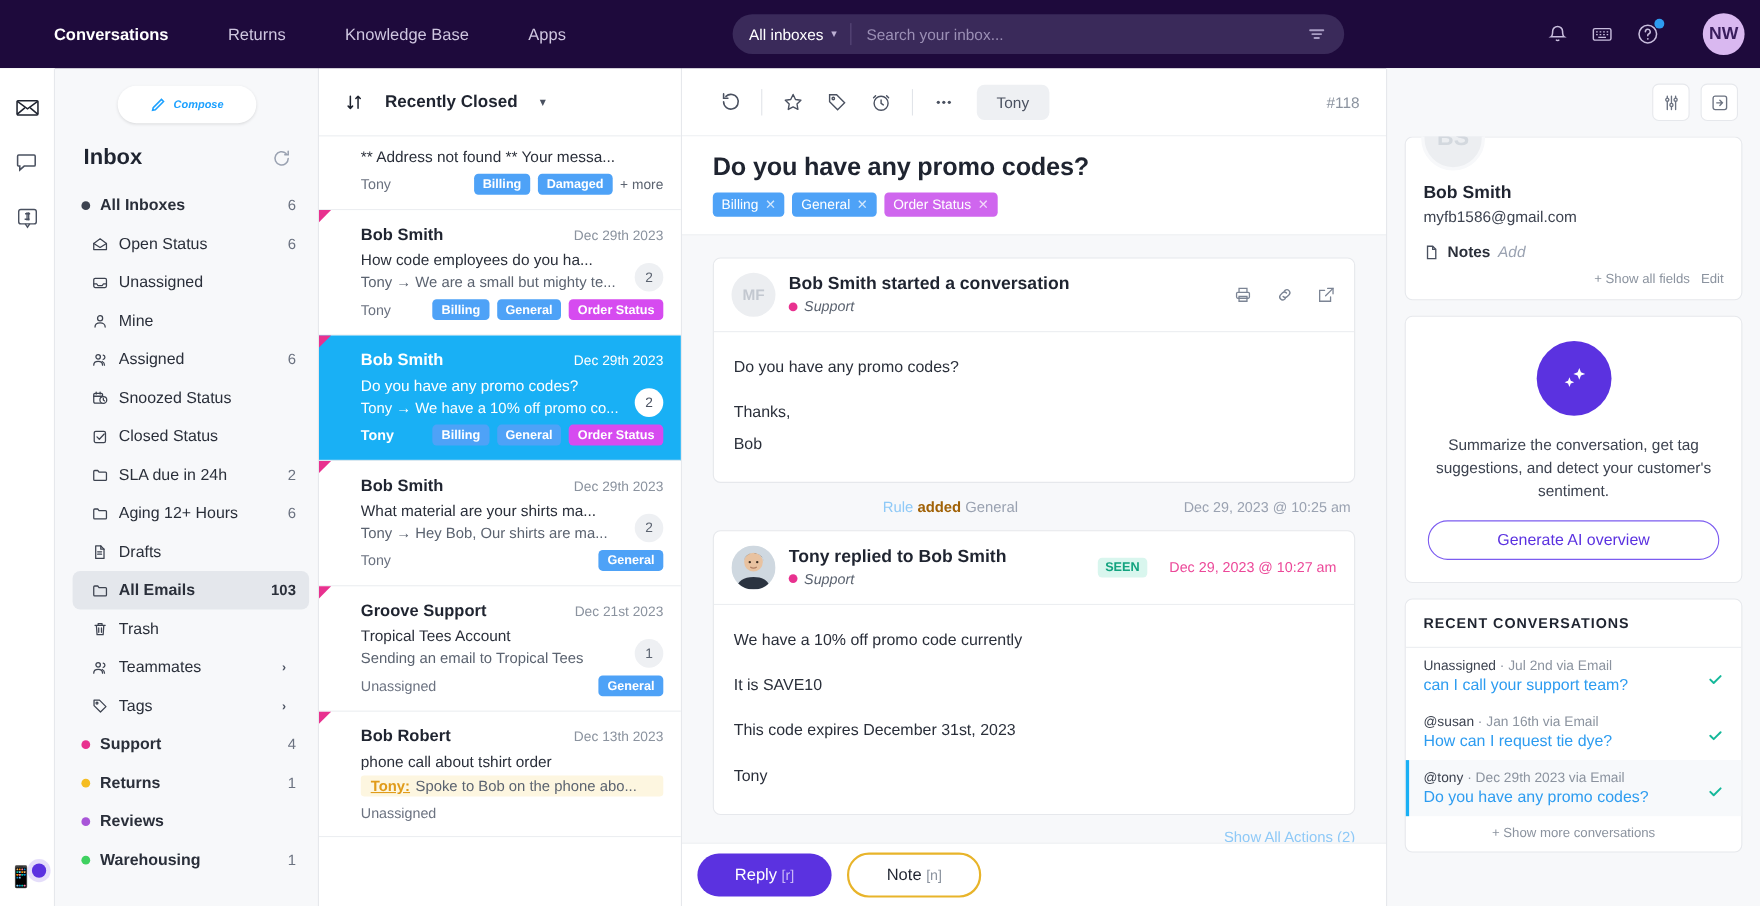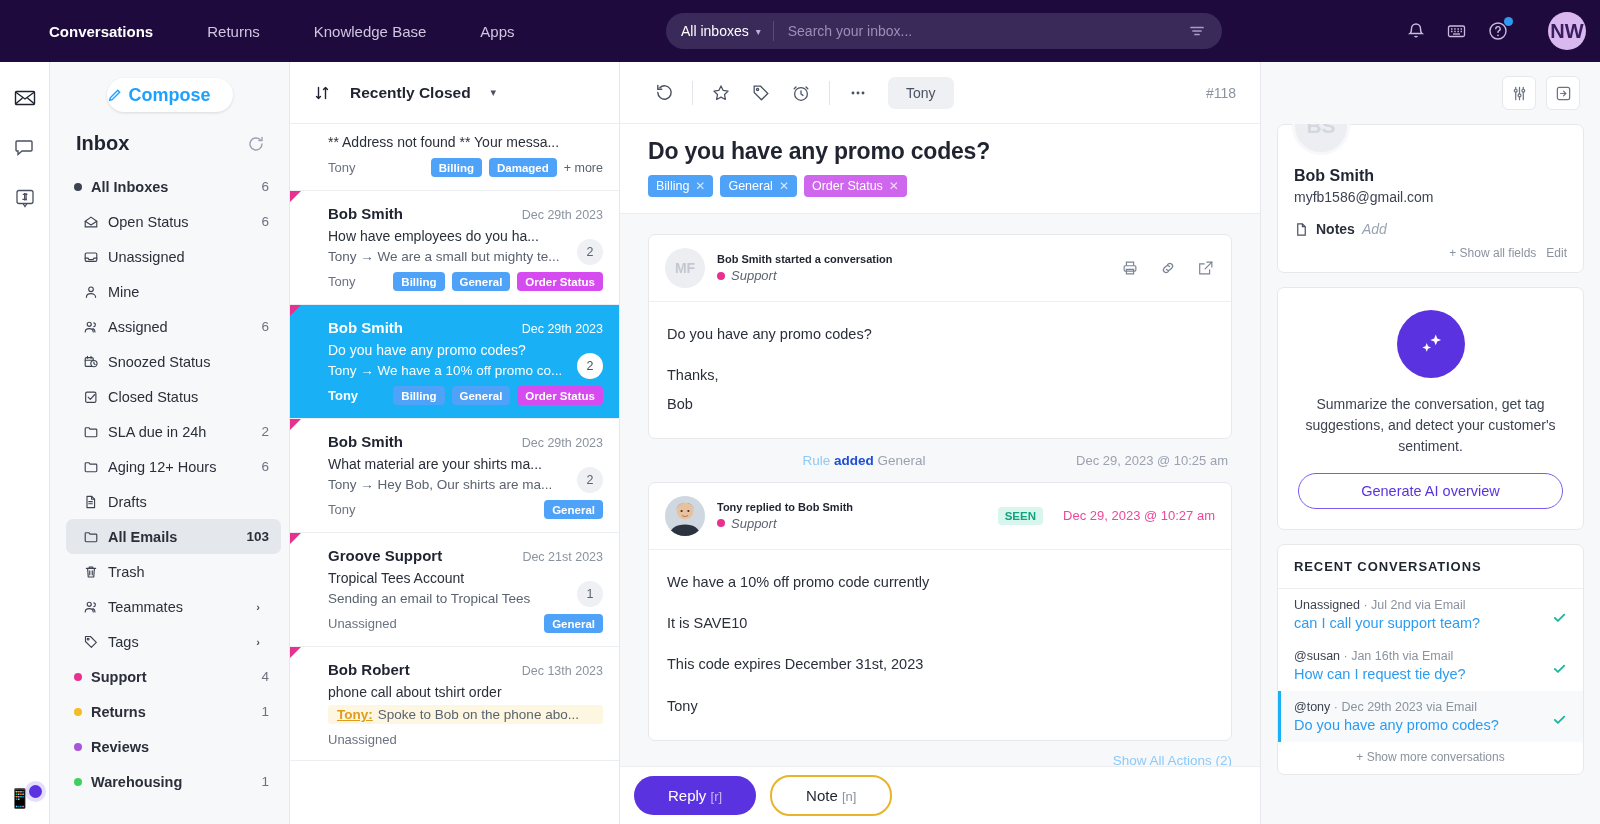--- a/index.html
+++ b/index.html
@@ -43,21 +43,21 @@
     position:absolute; right:14px; top:0; height:62px;
     display:flex; align-items:center; gap:20px;
   }
   .tr-ico { cursor:pointer; display:flex; position:relative; }
   .tr-badge {
     position:absolute; top:-3px; right:-4px; width:9px; height:9px;
     border-radius:50%; background:#2d9cf0;
   }
   .avatar-top {
     width:38px; height:38px; border-radius:50%;
-    background:#d9b8f0; color:#3a1d5e; font-weight:bold; font-size:20px;
+    background:#d9b8f0; color:#3a1d5e; font-weight:bold; font-size:16px;
     display:flex; align-items:center; justify-content:center; cursor:pointer;
     margin-left:19px;
   }
 
   
   .body { flex:1; display:flex; min-height:0; }
 
   
   .rail {
     width:50px; flex:0 0 50px; background:#ffffff;
@@ -75,23 +75,24 @@
   }
 
   
   .sidebar {
     width:240px; flex:0 0 240px; background:#f7f8fa;
     border-right:1px solid #e6e8ec; padding:16px 0 0 0; overflow:hidden;
     display:flex; flex-direction:column;
   }
   .compose-btn {
     margin:0 auto 20px auto; width:126px; height:34px; background:#fff;
-    border-radius:18px; display:flex; align-items:center; justify-content:flex-start;
-    gap:7px; color:#1da1ff; font-weight:bold; font-size:18px; cursor:pointer;
+    border-radius:18px; display:flex; align-items:center; justify-content:center;
+    gap:7px; color:#1da1ff; font-weight:bold; font-size:10px; cursor:pointer;
     box-shadow:0 1px 3px rgba(0,0,0,.12);
+    font-style:italic;
   }
   .sb-head {
     display:flex; align-items:center; justify-content:space-between;
     padding:0 24px 0 26px; margin-bottom:14px;
   }
   .sb-title { font-size:20px; font-weight:bold; color:#1f2430; }
   .sb-refresh { cursor:pointer; color:#9aa2b1; display:flex; }
   .sb-list { flex:1; }
   .sb-item {
     display:flex; align-items:center; height:35px; margin:0 8px;
@@ -200,40 +201,40 @@
   .msg-head {
     display:flex; align-items:center; padding:13px 16px; gap:12px;
     border-bottom:1px solid #eceef1;
   }
   .msg-av {
     width:40px; height:40px; border-radius:50%; background:#eceef1;
     color:#c3c8d0; font-weight:bold; font-size:14px;
     display:flex; align-items:center; justify-content:center; flex:0 0 40px; overflow:hidden;
   }
   .msg-meta { flex:1; min-width:0; }
-  .msg-who { font-size:11px; font-weight:bold; color:#1f2430; }
+  .msg-who { font-size:16px; font-weight:bold; color:#1f2430; }
   .msg-mbox { display:flex; align-items:center; gap:6px; margin-top:3px; }
   .msg-mbox i { font-style:italic; font-size:13px; color:#5b6370; }
   .msg-head-actions { display:flex; align-items:center; gap:20px; color:#7b8494; }
   .msg-head-actions .a { cursor:pointer; display:flex; }
   .seen-badge {
     background:#d9f6ee; color:#12a37f; font-size:11.5px; font-weight:bold;
     padding:3px 7px; border-radius:4px;
   }
   .msg-time { font-size:13px; color:#ec4899; white-space:nowrap; }
   .msg-body { padding:18px 18px 20px 18px; font-size:14.5px; color:#2a2f3a; line-height:1.95; }
   .msg-body p { margin-bottom:13px; }
   .msg-body p:last-child { margin-bottom:0; }
   .rule-row {
     display:flex; align-items:center; justify-content:space-between;
     padding:14px 0 14px 0; margin:0 4px;
   }
   .rule-txt { font-size:13.5px; color:#9aa2b1; margin-left:auto; margin-right:auto; }
   .rule-txt .rl { color:#8ec9f7; }
-  .rule-txt b { color:#1d4ed8; }
+  .rule-txt b { color:#a16207; }
   .rule-time { font-size:13px; color:#9aa2b1; }
   .showall {
     text-align:right; color:#8ec9f7; font-size:13.5px; padding:12px 0 8px 0; cursor:pointer;
   }
   .main-footer {
     flex:0 0 58px; background:#fff; border-top:1px solid #eceef1;
     display:flex; align-items:center; gap:14px; padding:0 0 0 14px;
   }
   .btn-reply {
     background:#5b32e0; color:#fff; font-size:15px; border-radius:20px;
@@ -603,21 +604,21 @@
               <span class="tag blue">Damaged</span>
               <span class="more">+ more</span>
             </div>
           </div>
           <div class="conv">
             <span class="corner"></span>
             <div class="conv-row1">
               <span class="conv-name">Bob Smith</span>
               <span class="conv-date">Dec 29th 2023</span>
             </div>
-            <div class="conv-subj">How have employees do you ha...</div>
+            <div class="conv-subj">How code employees do you ha...</div>
             <div class="conv-prev">Tony → We are a small but mighty te...</div>
             <div class="conv-row4">
               <span class="conv-assignee">Tony</span>
               <span class="tag blue">Billing</span>
               <span class="tag blue">General</span>
               <span class="tag magenta">Order Status</span>
             </div>
             <span class="count-bub">2</span>
           </div>
           <div class="conv active">

